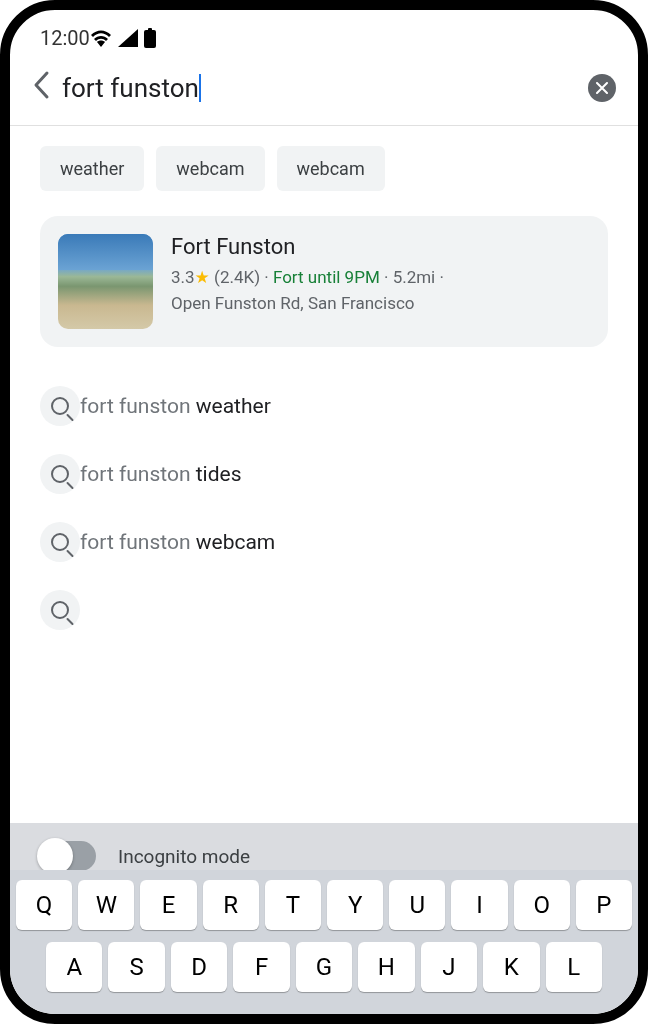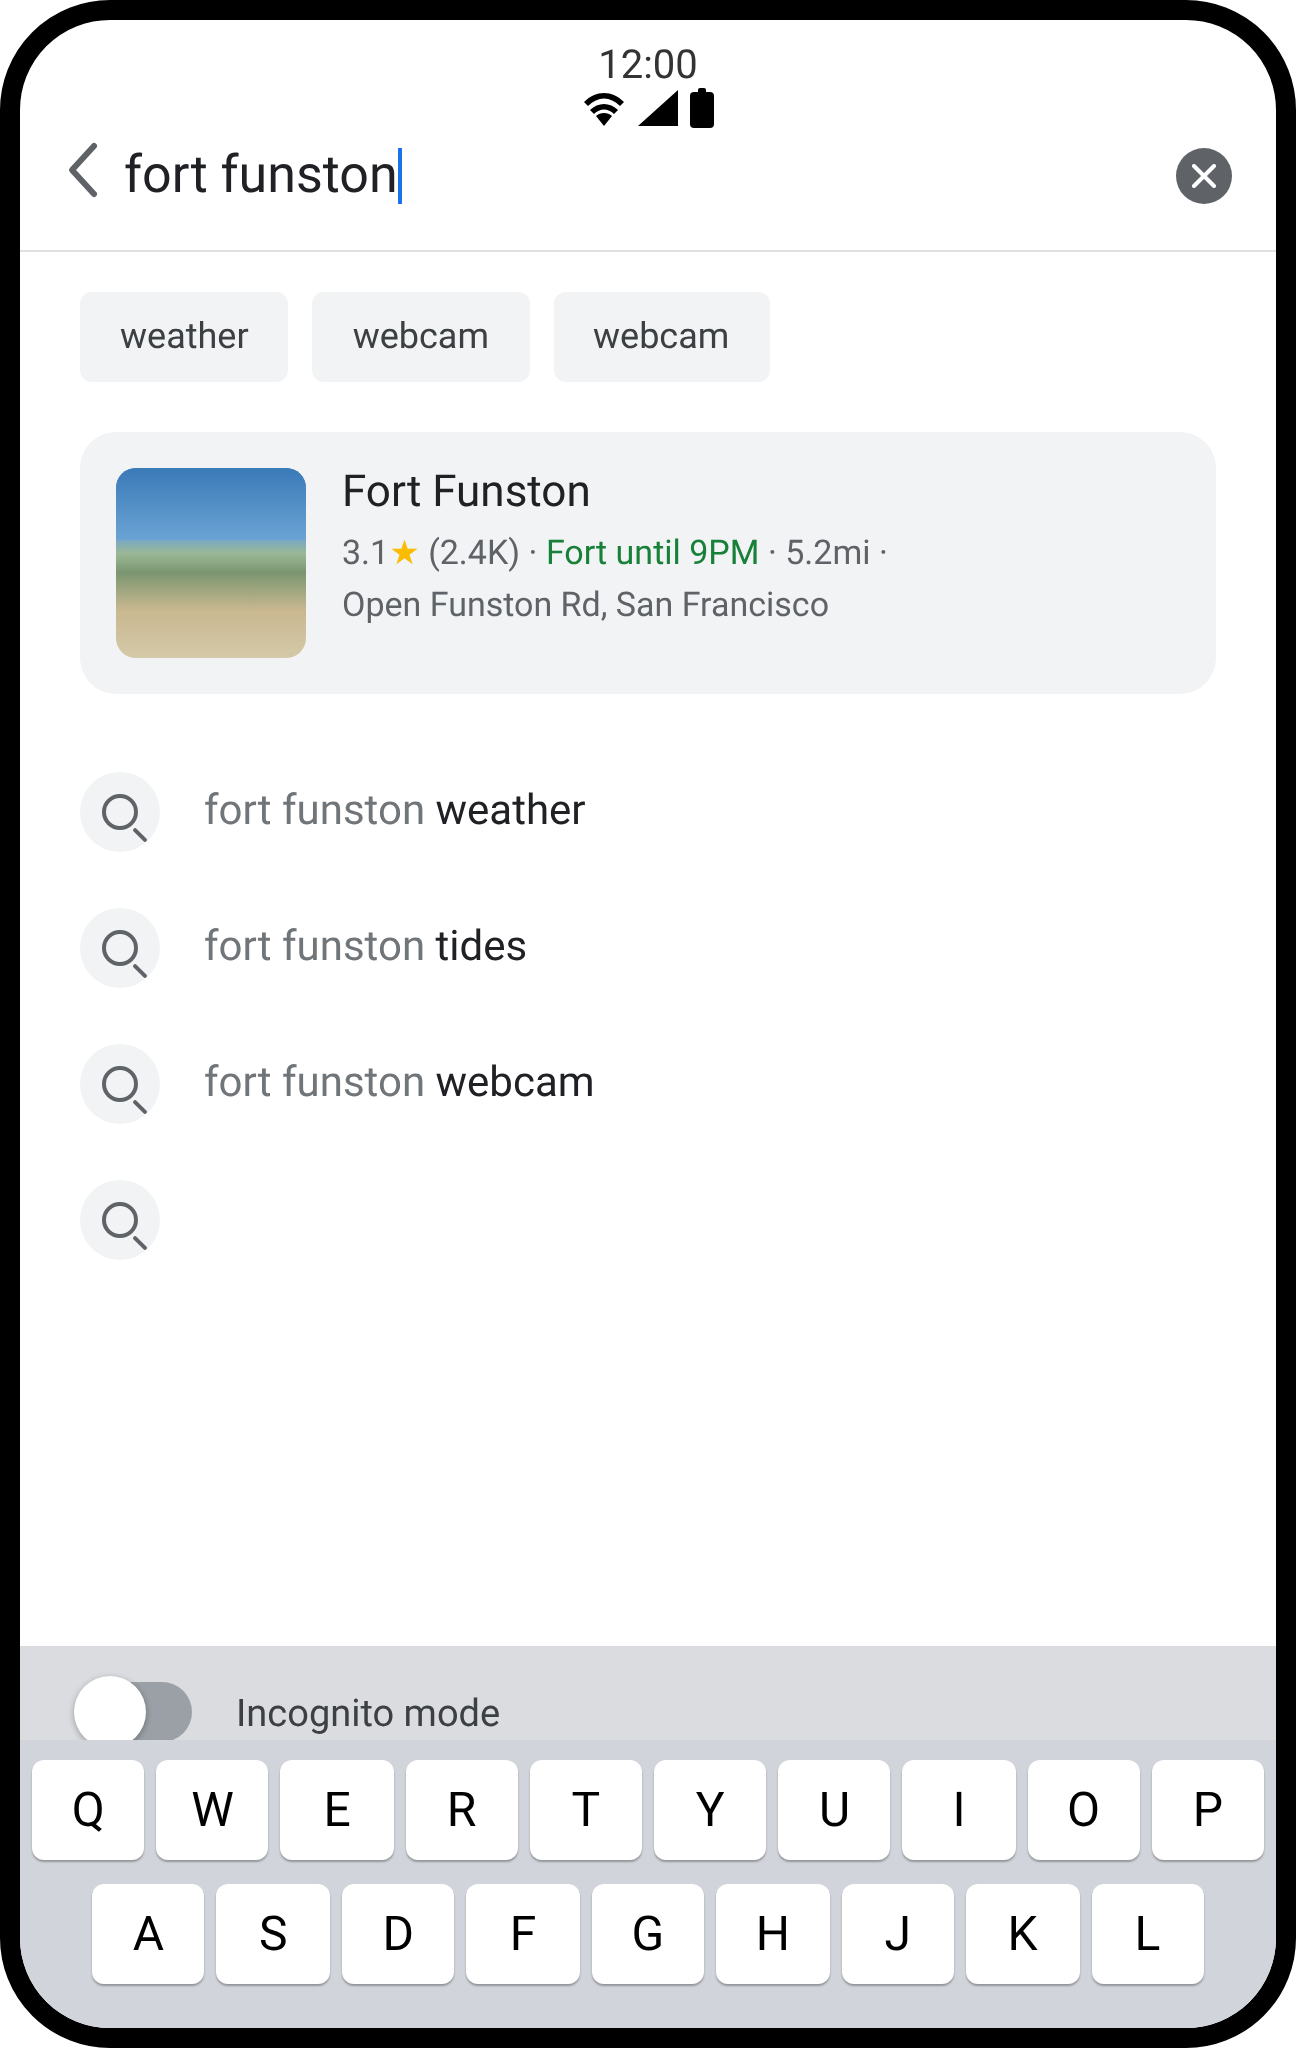--- a/index.html
+++ b/index.html
@@ -23,21 +23,20 @@
       position: relative;
       background: #fff;
       overflow: hidden;
     }
     .status-bar {
       display: flex;
       justify-content: flex-start;
       align-items: center;
       padding: 10px 30px 5px 30px;
       height: 50px;
-      flex-direction: column;
     }
     .status-time {
       font-size: 20px;
       color: #333;
     }
     .status-icons {
       display: flex;
       gap: 6px;
       align-items: center;
     }
@@ -143,21 +142,20 @@
     }
     .open-status {
       color: #188038;
     }
     .suggestions {
       padding: 0 30px;
     }
     .suggestion-item {
       display: flex;
       align-items: center;
-      gap: 22px;
       padding: 14px 0;
       cursor: pointer;
       text-align: center;
     }
     .search-icon-circle {
       width: 40px;
       height: 40px;
       border-radius: 50%;
       background: #f1f3f4;
       display: flex;
@@ -299,21 +297,21 @@
     <div class="chip">weather</div>
     <div class="chip">webcam</div>
     <div class="chip">webcam</div>
   </div>
 
   <div class="place-card">
     <div class="place-thumb"></div>
     <div class="place-info">
       <div class="place-title">Fort Funston</div>
       <div class="place-meta">
-        <span>3.1</span><span class="star">★</span>
+        <span>3.3</span><span class="star">★</span>
         <span>(2.4K)</span>
         · <span class="open-status">Fort until 9PM</span>
         · <span>5.2mi</span> ·
         <br>
         <span>Open Funston Rd, San Francisco</span>
       </div>
     </div>
   </div>
 
   <div class="suggestions">

